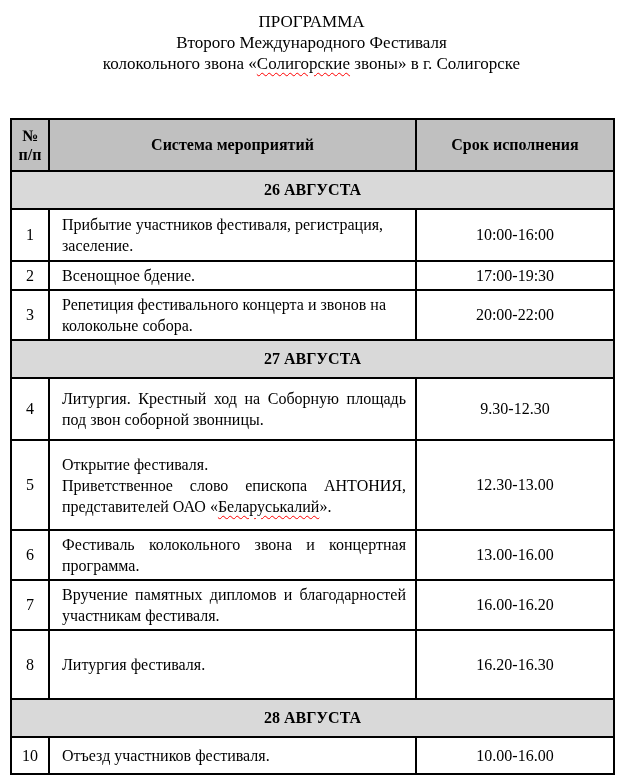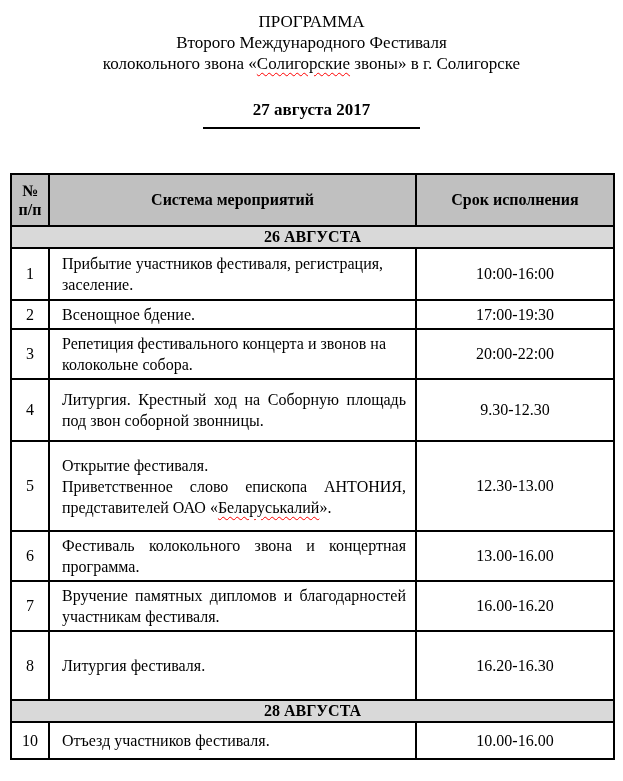--- a/index.html
+++ b/index.html
@@ -55,43 +55,40 @@
     font-weight: bold;
     text-align: center;
     height: 52px;
     font-size: 16px;
   }
   tr.header-row th .hdr-line { line-height: 19px; }
   tr.section-row td {
     background: var(--section-bg, #d9d9d9);
     font-weight: bold;
     text-align: center;
-    height: 22px;
+    height: 38px;
     font-size: 16px;
   }
   td.num-cell   { text-align: center; }
   td.time-cell  { text-align: center; }
   td.event-cell { padding: 3px 9px 3px 12px; text-align: left; line-height: 21px; }
   td.event-cell.justify p { text-align: justify; text-align-last: left; }
   td.event-cell p { margin: 0; }
 </style>
 </head>
 <body style="--header-bg: #c0c0c0; --section-bg: #d9d9d9; --spell-color: #ff0000;">
 
 <div class="doc">
 
   <div class="title-block">
     <div class="title-line">ПРОГРАММА</div>
     <div class="title-line">Второго Международного Фестиваля</div>
     <div class="title-line">колокольного звона «<span class="spell">Солигорские</span> звоны» в г. Солигорске</div>
   </div>
 
-  <div class="date-wrap">
-    <span class="festival-date">27 августа 2017</span>
-  </div>
 
   <table class="program">
     <colgroup>
       <col style="width:38px">
         <col style="width:367px">
         <col style="width:198px">
     </colgroup>
     <thead>
       <tr class="header-row">
         <th>
@@ -119,20 +116,23 @@
             <p>Всенощное бдение.</p>
           </td>
           <td class="time-cell">17:00-19:30</td>
         </tr>
         <tr class="event-row" style="height: 44px;">
           <td class="num-cell">3</td>
           <td class="event-cell">
             <p>Репетиция фестивального концерта и звонов на колокольне собора.</p>
           </td>
           <td class="time-cell">20:00-22:00</td>
+        </tr>
+        <tr class="section-row">
+          <td colspan="3">27 АВГУСТА</td>
         </tr>
         <tr class="event-row" style="height: 62px;">
           <td class="num-cell">4</td>
           <td class="event-cell justify">
             <p>Литургия. Крестный ход на Соборную площадь под звон соборной звонницы.</p>
           </td>
           <td class="time-cell">9.30-12.30</td>
         </tr>
         <tr class="event-row" style="height: 90px;">
           <td class="num-cell">5</td>

